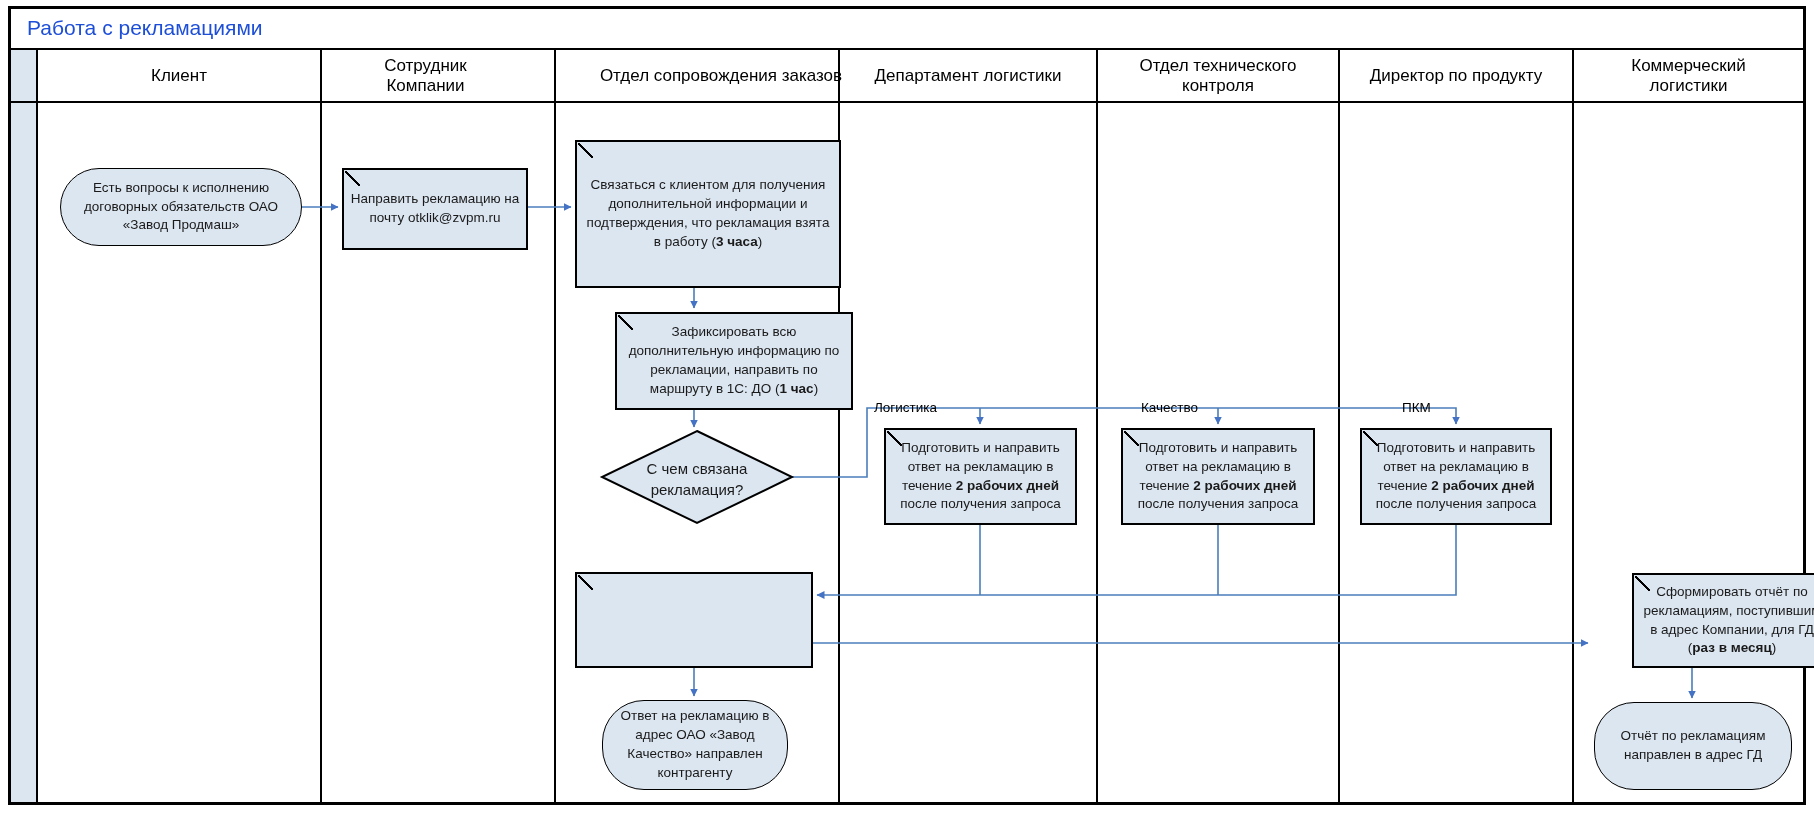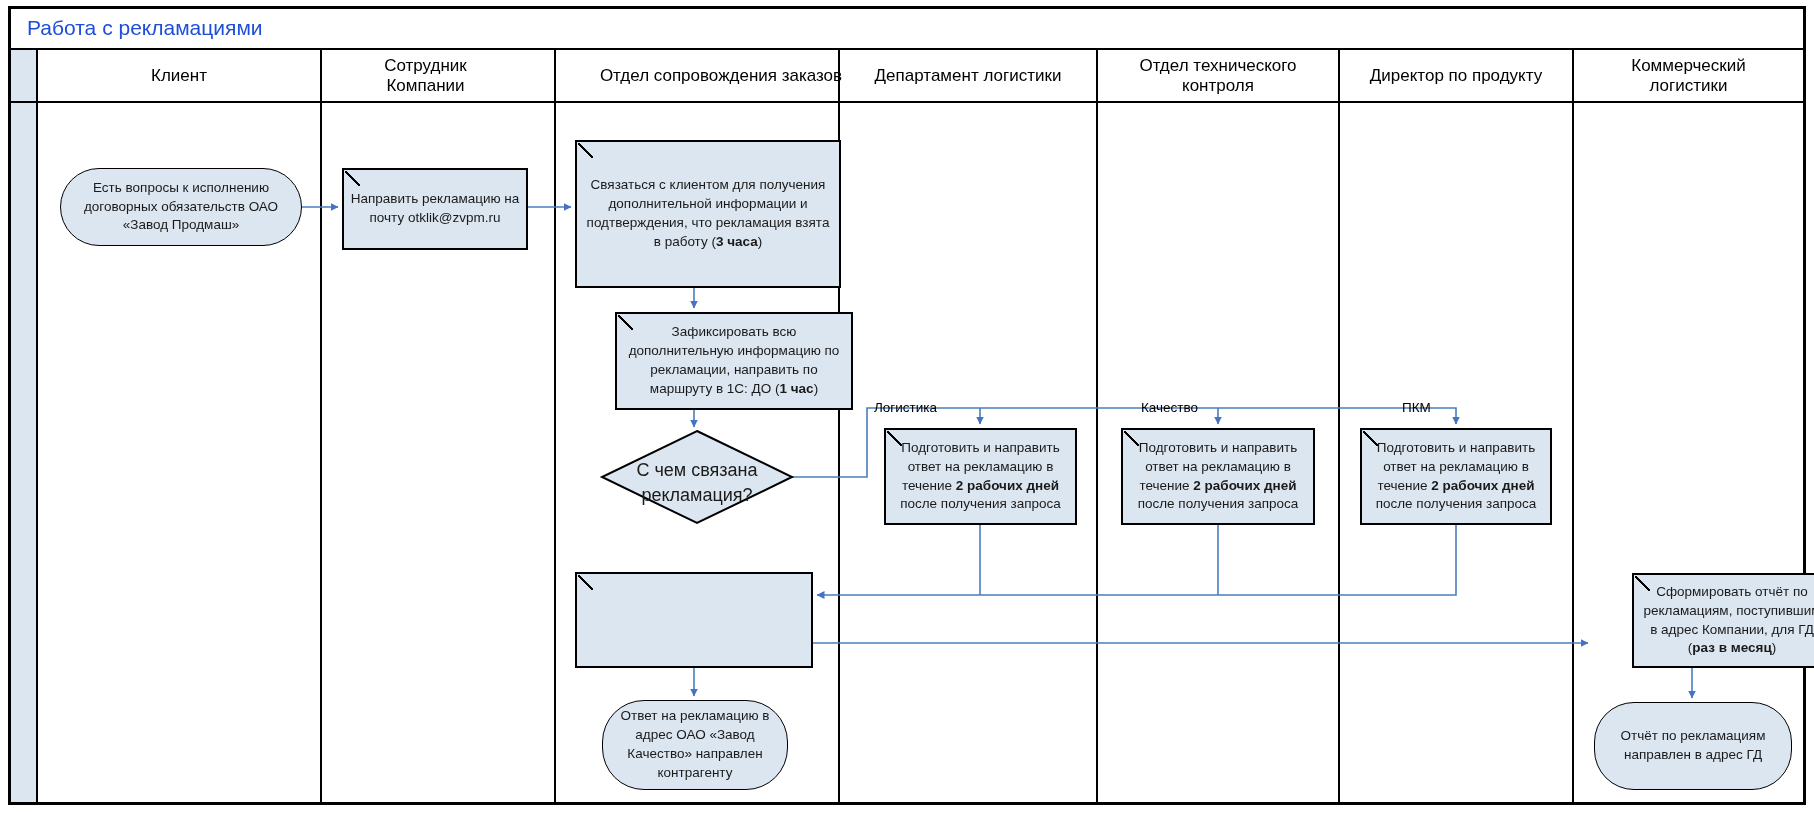--- a/index.html
+++ b/index.html
@@ -27,21 +27,21 @@
     justify-content:center;text-align:center;font-size:17px;line-height:1.15;
     padding:0 18px;box-sizing:border-box;color:#000;}
   .node{position:absolute;display:flex;align-items:center;justify-content:center;
     text-align:center;font-size:13.5px;line-height:1.4;box-sizing:border-box;
     background:var(--node-fill);padding:2px 5px;}
   .process{border:2px solid var(--node-border);}
   .terminator{border:1.5px solid var(--node-border);}
   .notch{position:absolute;left:1px;top:1px;width:15px;height:15px;
     background:linear-gradient(to top right,transparent calc(50% - 0.8px),
       #000 calc(50% - 0.8px),#000 calc(50% + 0.8px),transparent calc(50% + 0.8px));}
-  .decision-text{position:absolute;text-align:center;font-size:18px;line-height:1.4;}
+  .decision-text{position:absolute;text-align:center;font-size:15px;line-height:1.4;}
   .edge-label{position:absolute;font-size:13.5px;line-height:14px;height:14px;color:#000;}
   svg.overlay{position:absolute;left:0;top:0;pointer-events:none;}
   b{font-weight:bold;}
 </style>
 </head>
 <body>
 
 <div class="canvas">
 
   <div class="pool-border"></div>

